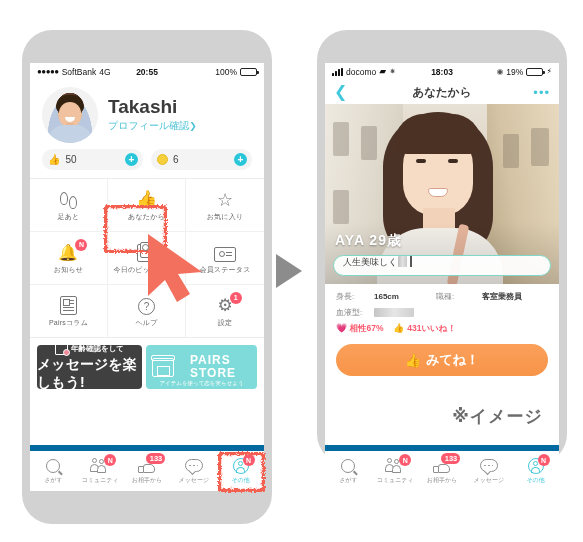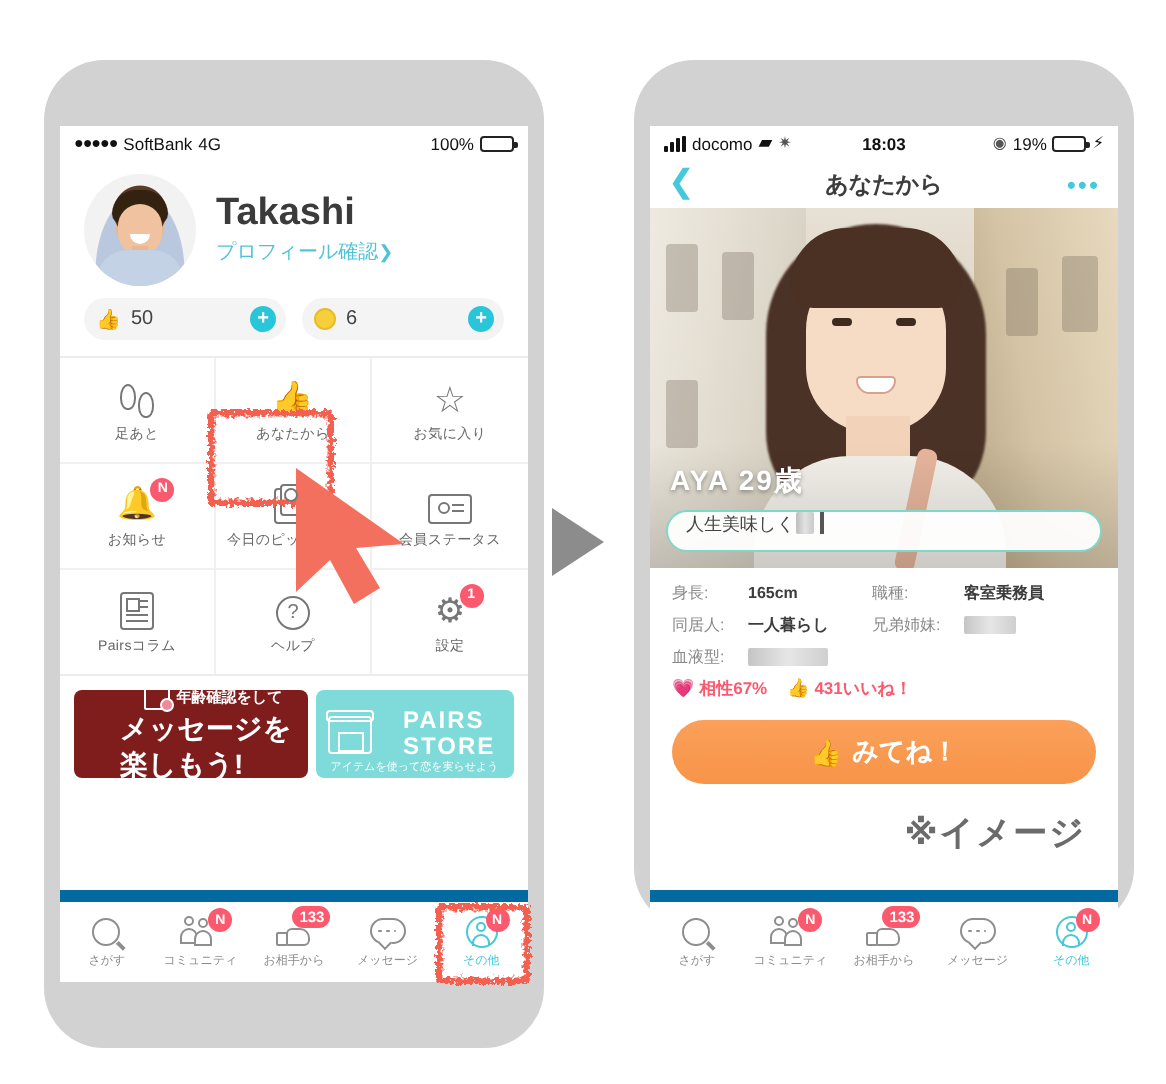--- a/index.html
+++ b/index.html
@@ -143,21 +143,21 @@
   .ic-news .r2{position:absolute;left:9px;top:6px;width:4px;height:1.1px;background:#777;}
   .ic-news .r3{position:absolute;left:2px;top:10px;width:11px;height:1.1px;background:#777;}
   .ic-news .r4{position:absolute;left:2px;top:13px;width:11px;height:1.1px;background:#777;}
   .ic-q{width:17px;height:17px;border:1.4px solid #777;border-radius:50%;font-size:10px;color:#777;display:flex;align-items:center;justify-content:center;box-sizing:border-box;}
   .ic-gear{font-size:17px;line-height:18px;color:#777;}
   .ic-thumb{font-size:17px;line-height:18px;color:#777;}
 
   
   .l-banners{display:flex;gap:4px;padding:7px 7px 6px 7px;}
   .bnr{height:44px;border-radius:4px;flex:1;display:flex;align-items:center;justify-content:center;position:relative;overflow:hidden;}
-  .bnr-pink{background:#7f1d1d;color:#fff;padding-left:23px;}
+  .bnr-pink{background:#404040;color:#fff;}
   .bnr-pink .t1{font-size:7.5px;font-weight:bold;}
   .bnr-pink .t2{font-size:14px;font-weight:bold;margin-top:1px;}
   .bnr-pink .inner{display:flex;flex-direction:column;align-items:center;}
   .bnr-pink .row1{display:flex;align-items:center;gap:3px;}
   .bnr-teal{background:#7fdbd9;color:#fff;justify-content:flex-start;padding-left:6px;}
   .bnr-teal .shop{width:20px;height:17px;border:1.4px solid #fff;border-radius:2px;position:relative;margin-right:5px;}
   .bnr-teal .shop::before{content:"";position:absolute;left:-2px;top:-4px;width:22px;height:4px;border:1.3px solid #fff;border-radius:2px;}
   .bnr-teal .shop::after{content:"";position:absolute;left:4px;top:7px;width:11px;height:8px;border:1.2px solid #fff;}
   .bnr-teal .ptxt{font-size:12px;font-weight:bold;line-height:1.05;letter-spacing:1px;margin-left:11px;}
   .bnr-teal .sub{position:absolute;left:0;right:0;bottom:2px;text-align:center;font-size:5.5px;color:#fff;}
@@ -289,20 +289,21 @@
 
   <div class="phone" id="phone-left">
     <div class="screen">
 
       <div class="statusbar">
         <div class="sb-left">
           <span class="sb-dots">●●●●●</span>
           <span class="sb-carrier">SoftBank</span>
           <span class="sb-net">4G</span>
         </div>
+        <div class="sb-time">20:55</div>
         <div class="sb-right">
           <span class="sb-pct">100%</span>
           <span class="batt"><span class="fill" style="width:100%"></span></span>
         </div>
       </div>
 
       <div class="l-prof">
         <div class="avatar">
           <span class="hair"></span>
             <span class="face"></span>
@@ -549,26 +550,20 @@
       </div>
 
       <div class="r-attrs">
         <div class="attr-row">
           <span class="attr-k">身長:</span>
           <span class="attr-v">165cm</span>
           <span class="attr-k2">職種:</span>
           <span class="attr-v2">客室乗務員</span>
         </div>
         <div class="attr-row">
-          <span class="attr-k">同居人:</span>
-          <span class="attr-v">一人暮らし</span>
-          <span class="attr-k2">兄弟姉妹:</span>
-          <span class="redact"></span>
-        </div>
-        <div class="attr-row">
           <span class="attr-k">血液型:</span>
           <span class="redact w2"></span>
         </div>
         <div class="r-stats">
           <span><span class="heartico">💗</span>
             <b>相性67%</b></span>
           <span><span class="thumbico">👍</span>
             <b>431いいね！</b></span>
         </div>
       </div>

